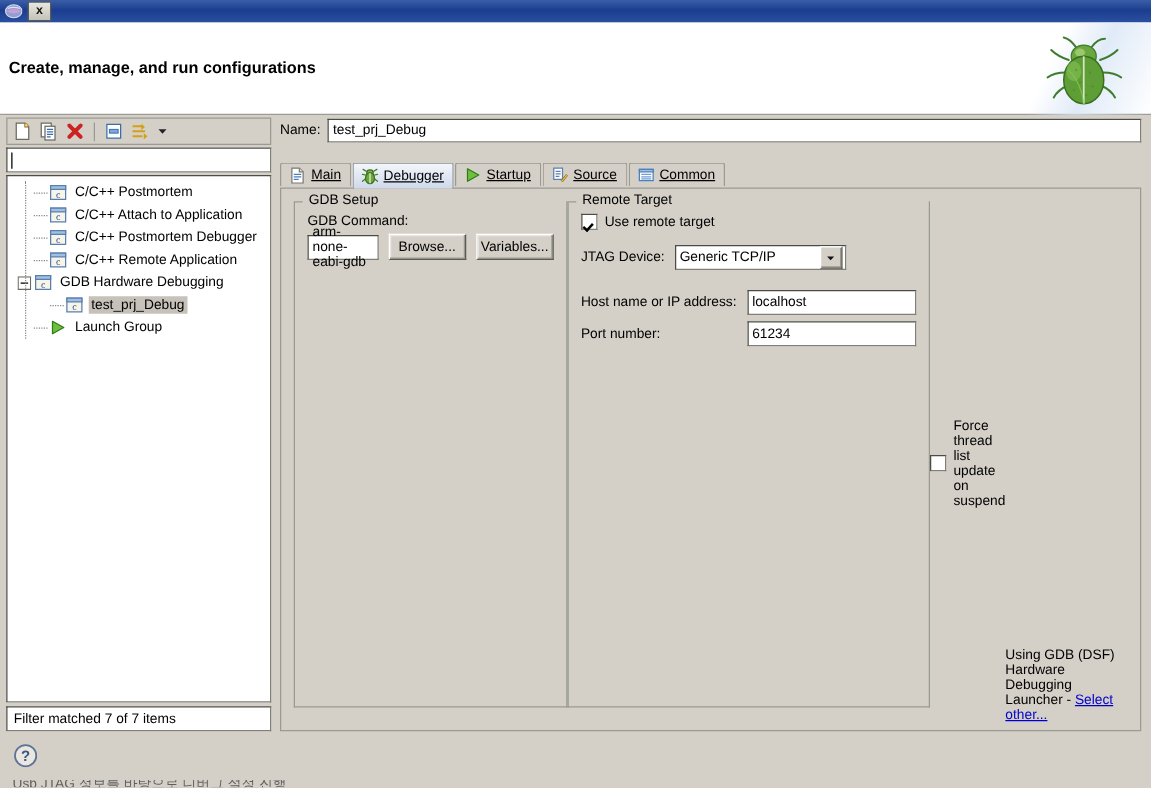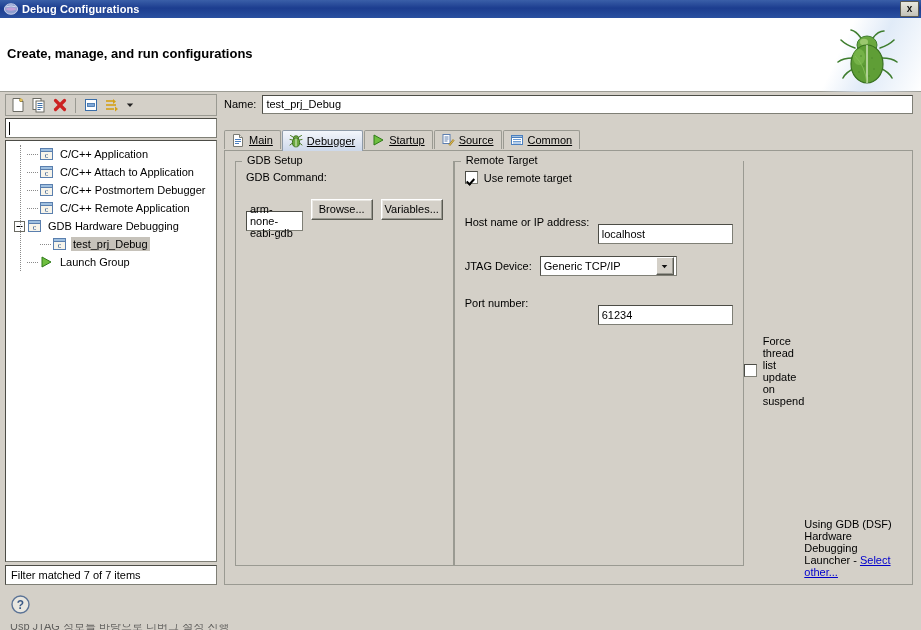--- a/index.html
+++ b/index.html
@@ -329,21 +329,20 @@
   .textbox {
     background: #fff;
     border: 1px solid #7f7f76;
     border-top-color: #4c4c46;
     border-left-color: #4c4c46;
     box-sizing: border-box;
     height: 20px;
     display: flex; align-items: center;
     padding: 0 3px;
     font-size: 11px;
-    margin-top: 24px;
   }
   .btn {
     height: 21px;
     min-width: 62px;
     background: #d4d0c8;
     border: 1px solid;
     border-color: #ffffff #5a5a52 #5a5a52 #ffffff;
     box-shadow: inset -1px -1px 0 #9a9a92, inset 1px 1px 0 #e9e7e2;
     font-size: 11px;
     font-family: "Liberation Sans", sans-serif;
@@ -480,21 +479,20 @@
 
 <div class="titlebar">
   <span class="tb-icon">
     <svg viewBox="0 0 16 16" width="14" height="14">
       <ellipse cx="8" cy="8" rx="7.5" ry="6" fill="#8e9fd0"></ellipse>
       <ellipse cx="8" cy="8" rx="7.5" ry="6" fill="none" stroke="#d8dcf0" stroke-width="1"></ellipse>
       <path d="M1 8 q7 -4 14 0 q-7 4 -14 0" fill="#c3a0d8"></path>
       <path d="M2.5 5.5 q5.5 -2 11 0" stroke="#fff" stroke-width="1" fill="none" opacity=".7"></path>
     </svg>
   </span>
-  <span class="tb-title">Debug Configurations</span>
   <span class="tb-close">x</span>
 </div>
 
 <div class="header">
   <div class="header-sheen"></div>
   <div class="header-title">Create, manage, and run configurations</div>
   <span class="header-bug">
     <svg viewBox="0 0 72 62" width="72" height="62">
       <g stroke="#3e7d2e" stroke-width="1.6" fill="none" stroke-linecap="round">
         <path d="M30 12 q-5 -7 -10 -8"></path>
@@ -594,21 +592,21 @@
       <div class="tree-row">
         <span class="spacer"></span>
         <span class="dots"></span>
         <span class="tree-icon">
           <svg viewBox="0 0 15 14" width="15" height="14">
             <rect x="1.5" y="1.5" width="12" height="11" fill="#f7f4ea" stroke="#5a7fae"></rect>
             <rect x="1.5" y="1.5" width="12" height="3" fill="#9fc0e0" stroke="#5a7fae"></rect>
             <text x="7.5" y="11" font-size="8" font-family="Liberation Serif, serif" fill="#1c4b86" text-anchor="middle">c</text>
           </svg>
         </span>
-        <span class="tree-label">C/C++ Application</span>
+        <span class="tree-label">C/C++ Postmortem</span>
       </div>
 
       <div class="tree-row">
         <span class="spacer"></span>
         <span class="dots"></span>
         <span class="tree-icon">
           <svg viewBox="0 0 15 14" width="15" height="14">
             <rect x="1.5" y="1.5" width="12" height="11" fill="#f7f4ea" stroke="#5a7fae"></rect>
             <rect x="1.5" y="1.5" width="12" height="3" fill="#9fc0e0" stroke="#5a7fae"></rect>
             <text x="7.5" y="11" font-size="8" font-family="Liberation Serif, serif" fill="#1c4b86" text-anchor="middle">c</text>
@@ -793,39 +791,39 @@
 
       <div class="group" style="width:100%;">
         <span class="group-title">Remote Target</span>
         <div class="group-inner">
 
           <div class="check-row">
             <span class="checkbox checked"></span>
             <span>Use remote target</span>
           </div>
 
-          <div class="input-row" style="margin-top:16px;">
-            <span style="width:125px;">Host name or IP address:</span>
-            <span class="textbox" style="width:135px;">
-              <span>localhost</span>
-            </span>
-          </div>
-
           <div class="input-row" style="margin-top:12px;">
             <span>JTAG Device:</span>
             <span class="combo" style="width:137px;">
               <span class="combo-text">Generic TCP/IP</span>
               <span class="combo-arrow">
                 <svg viewBox="0 0 10 10" width="7" height="7">
                     <path d="M1 3 L5 7.5 L9 3 z" fill="#111"></path>
                   </svg>
               </span>
             </span>
           </div>
 
+          <div class="input-row" style="margin-top:16px;">
+            <span style="width:125px;">Host name or IP address:</span>
+            <span class="textbox" style="width:135px;">
+              <span>localhost</span>
+            </span>
+          </div>
+
           <div class="input-row" style="margin-top:5px;">
             <span style="width:125px;">Port number:</span>
             <span class="textbox" style="width:135px;text-align:center;">
               <span>61234</span>
             </span>
           </div>
         </div>
       </div>
 
       <div class="check-row" style="margin-top:2px;">

